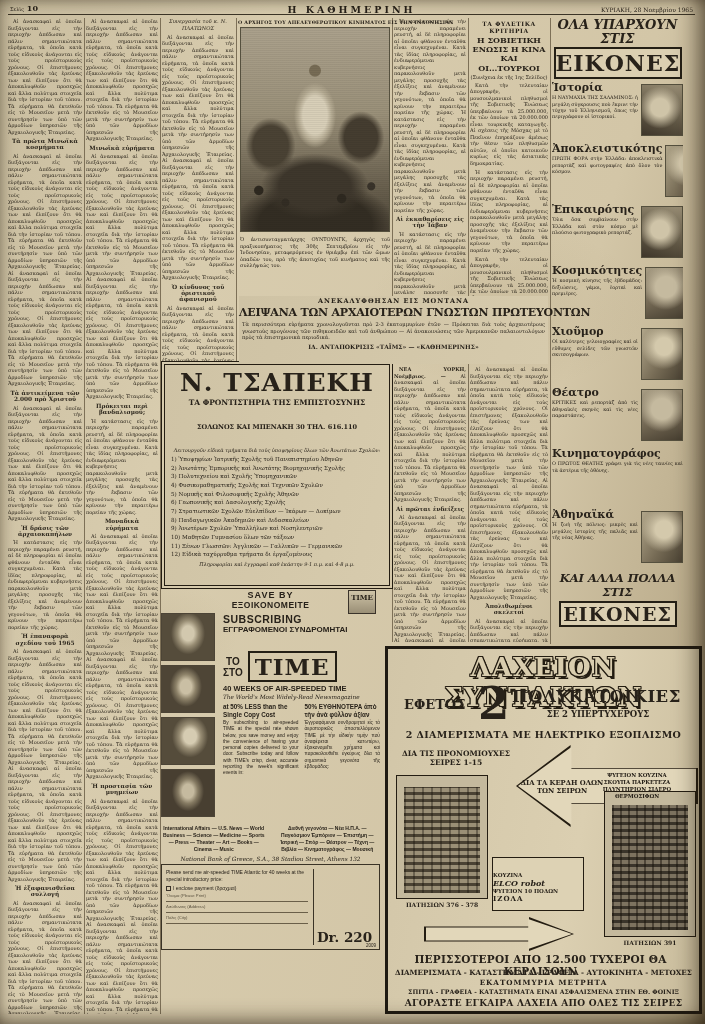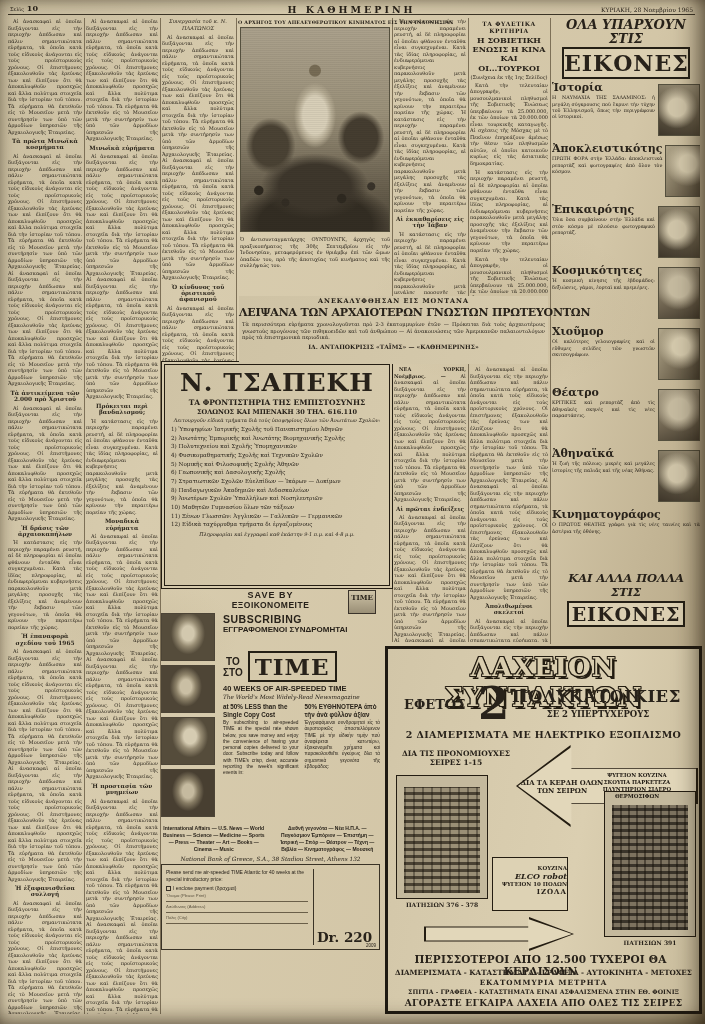--- a/index.html
+++ b/index.html
@@ -48,41 +48,41 @@
   .mblock{position:absolute;left:239px;top:296px;width:309px;height:68px;z-index:3;background:linear-gradient(105deg,#cfc3a5,#d6caac)}
   .m-kick{font-size:6.5px;font-weight:bold;text-align:center;letter-spacing:1px;margin-top:1px}
   .m-hl{font-size:11px;font-weight:bold;text-align:center;white-space:nowrap;letter-spacing:-.2px;margin:1px 0 2px}
   .m-intro{font-size:5.2px;line-height:1.25;text-align:justify;padding:0 3px}
   .m-by{font-size:6px;font-weight:bold;text-align:center;margin-top:2px}
   
   .s-kick{font-size:6px;font-weight:bold;text-align:center;letter-spacing:.6px}
   .s-hl{font-size:8px;font-weight:bold;text-align:center;line-height:1.15;margin:2px 0 1px}
   .s-cont{font-size:5px;text-align:center;margin-bottom:2px}
   
-  .eik{position:absolute;left:552px;top:18px;width:148px;height:628px;overflow:hidden;z-index:2}
+  .eik{position:absolute;left:552px;top:18px;width:131px;height:628px;overflow:hidden;z-index:2}
   .e-slog{text-align:center;font-size:13px;font-weight:bold;font-style:italic;line-height:1.05}
   .e-logo{display:block;width:128px;margin:2px auto 3px;border:2.5px solid #241f15;text-align:center;
     font-size:22px;font-weight:bold;letter-spacing:1px;background:#dbcfb1;padding:1px 0}
   .e-sec{display:flex;gap:3px;height:59px;overflow:hidden;margin-bottom:2px}
   .e-txt{flex:1}
   .e-title{font-size:11px;font-weight:bold;line-height:1.1}
   .e-cap{font-size:4.8px;line-height:1.3;text-align:justify;margin-top:1px}
   .e-thumb{width:42px;height:52px;border:1px solid #55503e;flex:none;margin-top:2px;
     background:radial-gradient(circle at 50% 38%, #c5ba9f 0 28%, transparent 62%),linear-gradient(160deg,#a79c83,#6f6450 60%,#463e30)}
   .e-sec:nth-of-type(2n) .e-thumb{background:radial-gradient(circle at 45% 45%, #cfc4a8 0 25%, transparent 60%),linear-gradient(200deg,#9a8f76,#5d5442 65%,#3e362a)}
   .e-sec:nth-of-type(3n) .e-thumb{background:radial-gradient(circle at 55% 35%, #d4c9ac 0 22%, transparent 58%),linear-gradient(120deg,#b0a589,#776c56 55%,#4a4233)}
   .e-bot{text-align:center;font-size:11.5px;font-weight:bold;font-style:italic;margin-top:3px}
   .e-logo2{display:block;width:118px;margin:2px auto 0;border:2.5px solid #241f15;text-align:center;
     font-size:19px;font-weight:bold;letter-spacing:1px;background:#dbcfb1}
   
   .tsa{position:absolute;left:164px;top:364px;width:226px;height:222px;border:1px solid #241d12;outline:1px solid #241d12;outline-offset:2px;
     padding:3px 6px;overflow:hidden;z-index:2;background:linear-gradient(105deg,#cfc3a5,#d7cbad)}
   .tsa-name{font-size:25px;font-weight:bold;text-align:center;letter-spacing:1px}
   .tsa-tag{font-size:7.5px;font-weight:bold;text-align:center;margin-top:1px}
-  .tsa-addr{font-size:6.5px;font-weight:bold;text-align:center;margin:1px 0}
+  .tsa-addr{font-size:6.5px;font-weight:bold;text-align:center;margin:16px 0}
   .tsa-note{font-size:5px;font-style:italic;text-align:center;margin-bottom:2px}
   .tsa-item{font-size:5.6px;line-height:1.55;white-space:nowrap;overflow:hidden}
   .tsa-foot{font-size:5px;text-align:center;margin-top:2px;font-style:italic}
   
   .time{position:absolute;left:161px;top:590px;width:219px;height:422px;overflow:hidden;z-index:2;font-family:"Liberation Sans",sans-serif}
   .t-save{text-align:center;font-size:9px;font-weight:bold;letter-spacing:1px}
   .t-save2{text-align:center;font-size:8.5px;font-weight:bold;letter-spacing:.5px;margin-bottom:3px}
   .t-mini{position:absolute;right:4px;top:0;width:28px;height:24px;border:1.5px solid #3a332a;text-align:center;
     font-family:"DejaVu Serif",serif;font-size:7px;font-weight:bold;padding-top:2px;background:linear-gradient(180deg,#cfc4a8,#9a8f76)}
   .t-main{display:flex}
@@ -137,21 +137,21 @@
   .bld{position:absolute;border:1px solid #241d12;background:#c4b99d}
   .bwin{position:absolute;left:8%;right:8%;top:9%;bottom:4%;
     background:repeating-linear-gradient(90deg,rgba(20,15,8,.35) 0 2px,transparent 2px 9px),repeating-linear-gradient(0deg,#4a4233 0 3px,#9a8f76 3px 7px)}
   .b1{left:8px;top:126px;width:92px;height:124px}
   .b2{left:216px;top:142px;width:92px;height:146px}
   .b2 .bwin{background:repeating-linear-gradient(90deg,rgba(20,15,8,.45) 0 2px,transparent 2px 8px),repeating-linear-gradient(0deg,#3a342a 0 3px,#7d7360 3px 7px)}
   .bcap{position:absolute;font-size:6px;font-weight:bold;text-align:center}
   .bcap1{left:8px;top:252px;width:92px}
   .bcap2{left:216px;top:290px;width:92px}
   .lx-all{position:absolute;left:128px;top:130px;width:92px;font-size:6.8px;font-weight:bold;text-align:center;line-height:1.25}
-  .elco{position:absolute;left:104px;top:208px;width:76px;height:54px;border:1.5px solid #241d12;text-align:right;background:#ddd2b4;z-index:3;padding-top:7px}
+  .elco{position:absolute;left:104px;top:208px;width:92px;height:54px;border:1.5px solid #241d12;text-align:left;background:#ddd2b4;z-index:3;padding-top:14px}
   .elco .l1{font-size:5.5px;font-weight:bold}
   .elco .l2{font-size:8px;font-weight:bold;font-style:italic}
   .elco .l3{font-size:5.5px;font-weight:bold}
   .elco .l4{font-size:7px;font-weight:bold;letter-spacing:1px}
   .lx-win{position:absolute;left:0;right:6px;top:304px;text-align:center;font-size:10.5px;font-weight:bold;letter-spacing:.2px}
   .lx-prz{position:absolute;left:0;right:0;top:319px;text-align:center;font-size:7.2px;font-weight:bold}
   .lx-cash{position:absolute;left:0;right:0;top:329px;text-align:center;font-size:7.2px;font-weight:bold;letter-spacing:1px}
   .lx-ins{position:absolute;left:0;right:0;top:339px;text-align:center;font-size:6.2px;font-weight:bold}
   .lx-buy{position:absolute;left:0;right:0;top:349px;text-align:center;font-size:9px;font-weight:bold;letter-spacing:.3px}
 </style>
@@ -288,30 +288,30 @@
     </div>
     <div class="e-sec">
       <div class="e-txt">
           <div class="e-title">Θέατρο</div>
           <div class="e-cap">ΚΡΙΤΙΚΕΣ καὶ ρεπορτὰζ ἀπὸ τὶς ἀθηναϊκὲς σκηνὲς καὶ τὶς νέες παραστάσεις.</div>
         </div>
       <div class="e-thumb"></div>
     </div>
     <div class="e-sec">
       <div class="e-txt">
+          <div class="e-title">Κινηματογράφος</div>
+          <div class="e-cap">Ο ΠΡΩΤΟΣ ΘΕΑΤΗΣ γράφει γιὰ τὶς νέες ταινίες καὶ τὰ ἀστέρια τῆς ὀθόνης.</div>
+        </div>
+    </div>
+    <div class="e-sec">
+      <div class="e-txt">
           <div class="e-title">Ἀθηναϊκά</div>
           <div class="e-cap">Ἡ ζωὴ τῆς πόλεως: μικρὲς καὶ μεγάλες ἱστορίες τῆς παλιᾶς καὶ τῆς νέας Ἀθήνας.</div>
         </div>
       <div class="e-thumb"></div>
-    </div>
-    <div class="e-sec">
-      <div class="e-txt">
-          <div class="e-title">Κινηματογράφος</div>
-          <div class="e-cap">Ο ΠΡΩΤΟΣ ΘΕΑΤΗΣ γράφει γιὰ τὶς νέες ταινίες καὶ τὰ ἀστέρια τῆς ὀθόνης.</div>
-        </div>
     </div>
     <div class="e-bot">ΚΑΙ ΑΛΛΑ ΠΟΛΛΑ ΣΤΙΣ</div>
     <span class="e-logo2">ΕΙΚΟΝΕΣ</span>
   </div>
 
   <div class="tsa">
     <div class="tsa-name">Ν. ΤΣΑΠΕΚΗ</div>
     <div class="tsa-tag">ΤΑ ΦΡΟΝΤΙΣΤΗΡΙΑ ΤΗΣ ΕΜΠΙΣΤΟΣΥΝΗΣ</div>
     <div class="tsa-addr">ΣΟΛΩΝΟΣ ΚΑΙ ΜΠΕΝΑΚΗ 30 ΤΗΛ. 616.110</div>
     <div class="tsa-note">Λειτουργοῦν εἰδικὰ τμήματα διὰ τοὺς ὑποψηφίους ὅλων τῶν Ἀνωτάτων Σχολῶν:</div>

